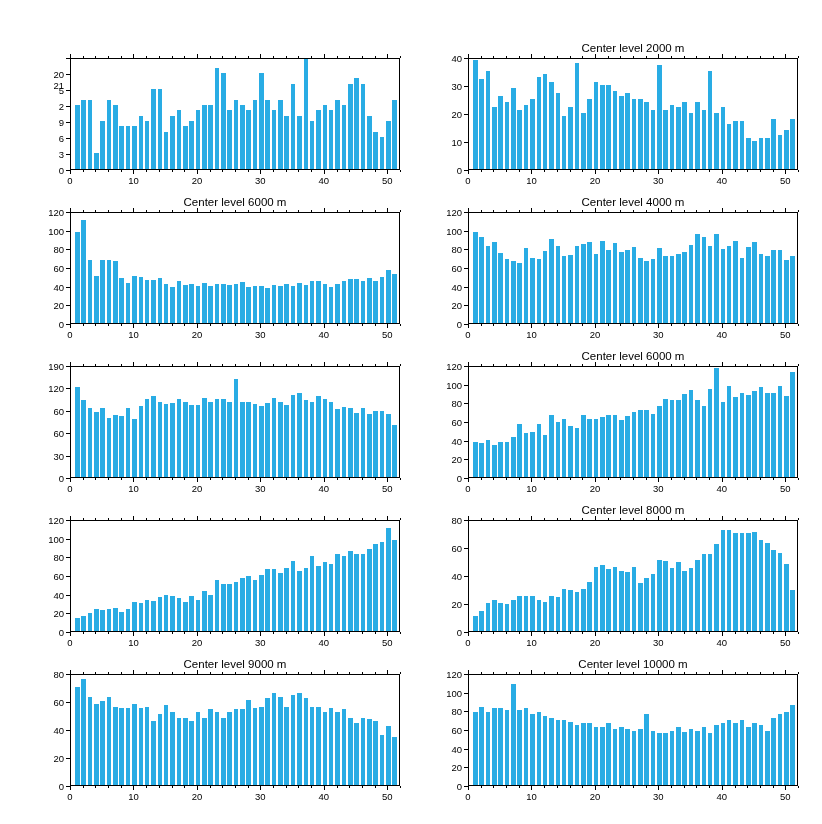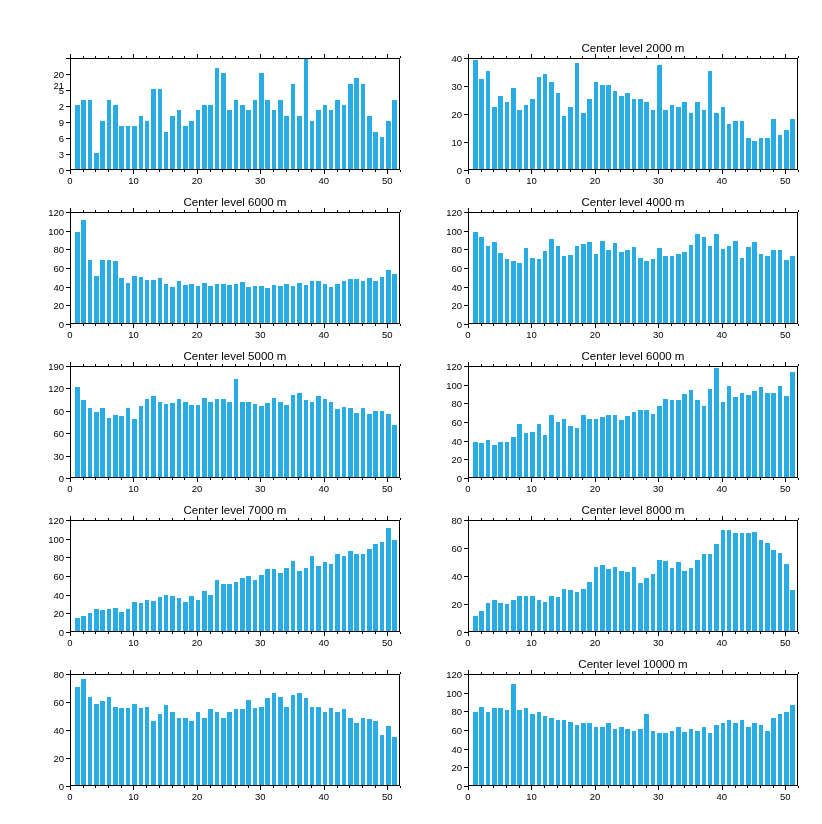--- a/index.html
+++ b/index.html
@@ -612,21 +612,20 @@
       <div class="xtick-mark minor" style="left: 327.231px; top: 128px; height: 2px;"></div>
       <div class="xtick-mark minor" style="left: 327.231px; top: 14px; height: 2px;"></div>
       <div class="xtick-mark minor" style="left: 339.923px; top: 128px; height: 2px;"></div>
       <div class="xtick-mark minor" style="left: 339.923px; top: 14px; height: 2px;"></div>
       <div class="xtick-mark minor" style="left: 352.615px; top: 128px; height: 2px;"></div>
       <div class="xtick-mark minor" style="left: 352.615px; top: 14px; height: 2px;"></div>
       <div class="xtick-mark minor" style="left: 378px; top: 128px; height: 2px;"></div>
       <div class="xtick-mark minor" style="left: 378px; top: 14px; height: 2px;"></div>
     </div>
     <div class="panel" style="left: 22px; top: 350px; width: 382px; height: 150px;">
-      <div class="panel-title" style="left: 8px; width: 410px;">Center level 5000 m</div>
       <div class="axes" style="left: 48px; top: 16px; width: 330px; height: 112px;">
         <div class="bars">
           <div class="bar" style="left: 4.06154px; width: 4.56923px; height: 90.3467px; background: rgb(41, 172, 228);"></div>
           <div class="bar" style="left: 10.4077px; width: 4.56923px; height: 76.9067px; background: rgb(41, 172, 228);"></div>
           <div class="bar" style="left: 16.7538px; width: 4.56923px; height: 68.6933px; background: rgb(41, 172, 228);"></div>
           <div class="bar" style="left: 23.1px; width: 4.56923px; height: 64.96px; background: rgb(41, 172, 228);"></div>
           <div class="bar" style="left: 29.4462px; width: 4.56923px; height: 69.44px; background: rgb(41, 172, 228);"></div>
           <div class="bar" style="left: 35.7923px; width: 4.56923px; height: 58.9867px; background: rgb(41, 172, 228);"></div>
           <div class="bar" style="left: 42.1385px; width: 4.56923px; height: 61.9733px; background: rgb(41, 172, 228);"></div>
           <div class="bar" style="left: 48.4846px; width: 4.56923px; height: 61.2267px; background: rgb(41, 172, 228);"></div>
@@ -874,21 +873,20 @@
       <div class="xtick-mark minor" style="left: 327.231px; top: 128px; height: 2px;"></div>
       <div class="xtick-mark minor" style="left: 327.231px; top: 14px; height: 2px;"></div>
       <div class="xtick-mark minor" style="left: 339.923px; top: 128px; height: 2px;"></div>
       <div class="xtick-mark minor" style="left: 339.923px; top: 14px; height: 2px;"></div>
       <div class="xtick-mark minor" style="left: 352.615px; top: 128px; height: 2px;"></div>
       <div class="xtick-mark minor" style="left: 352.615px; top: 14px; height: 2px;"></div>
       <div class="xtick-mark minor" style="left: 378px; top: 128px; height: 2px;"></div>
       <div class="xtick-mark minor" style="left: 378px; top: 14px; height: 2px;"></div>
     </div>
     <div class="panel" style="left: 22px; top: 504px; width: 382px; height: 150px;">
-      <div class="panel-title" style="left: 8px; width: 410px;">Center level 7000 m</div>
       <div class="axes" style="left: 48px; top: 16px; width: 330px; height: 112px;">
         <div class="bars">
           <div class="bar" style="left: 4.06154px; width: 4.56923px; height: 13.0667px; background: rgb(41, 172, 228);"></div>
           <div class="bar" style="left: 10.4077px; width: 4.56923px; height: 14.9333px; background: rgb(41, 172, 228);"></div>
           <div class="bar" style="left: 16.7538px; width: 4.56923px; height: 17.7333px; background: rgb(41, 172, 228);"></div>
           <div class="bar" style="left: 23.1px; width: 4.56923px; height: 22.4px; background: rgb(41, 172, 228);"></div>
           <div class="bar" style="left: 29.4462px; width: 4.56923px; height: 20.5333px; background: rgb(41, 172, 228);"></div>
           <div class="bar" style="left: 35.7923px; width: 4.56923px; height: 22.4px; background: rgb(41, 172, 228);"></div>
           <div class="bar" style="left: 42.1385px; width: 4.56923px; height: 23.3333px; background: rgb(41, 172, 228);"></div>
           <div class="bar" style="left: 48.4846px; width: 4.56923px; height: 18.6667px; background: rgb(41, 172, 228);"></div>
@@ -1134,20 +1132,21 @@
       <div class="xtick-mark minor" style="left: 327.231px; top: 128px; height: 2px;"></div>
       <div class="xtick-mark minor" style="left: 327.231px; top: 14px; height: 2px;"></div>
       <div class="xtick-mark minor" style="left: 339.923px; top: 128px; height: 2px;"></div>
       <div class="xtick-mark minor" style="left: 339.923px; top: 14px; height: 2px;"></div>
       <div class="xtick-mark minor" style="left: 352.615px; top: 128px; height: 2px;"></div>
       <div class="xtick-mark minor" style="left: 352.615px; top: 14px; height: 2px;"></div>
       <div class="xtick-mark minor" style="left: 378px; top: 128px; height: 2px;"></div>
       <div class="xtick-mark minor" style="left: 378px; top: 14px; height: 2px;"></div>
     </div>
     <div class="panel" style="left: 22px; top: 658px; width: 382px; height: 150px;">
+      <div class="panel-title" style="left: 8px; width: 410px;">Center level 9000 m</div>
       <div class="axes" style="left: 48px; top: 16px; width: 330px; height: 112px;">
         <div class="bars">
           <div class="bar" style="left: 4.06154px; width: 4.56923px; height: 98px; background: rgb(41, 172, 228);"></div>
           <div class="bar" style="left: 10.4077px; width: 4.56923px; height: 106.4px; background: rgb(41, 172, 228);"></div>
           <div class="bar" style="left: 16.7538px; width: 4.56923px; height: 88.2px; background: rgb(41, 172, 228);"></div>
           <div class="bar" style="left: 23.1px; width: 4.56923px; height: 81.2px; background: rgb(41, 172, 228);"></div>
           <div class="bar" style="left: 29.4462px; width: 4.56923px; height: 84px; background: rgb(41, 172, 228);"></div>
           <div class="bar" style="left: 35.7923px; width: 4.56923px; height: 88.2px; background: rgb(41, 172, 228);"></div>
           <div class="bar" style="left: 42.1385px; width: 4.56923px; height: 78.4px; background: rgb(41, 172, 228);"></div>
           <div class="bar" style="left: 48.4846px; width: 4.56923px; height: 77px; background: rgb(41, 172, 228);"></div>

